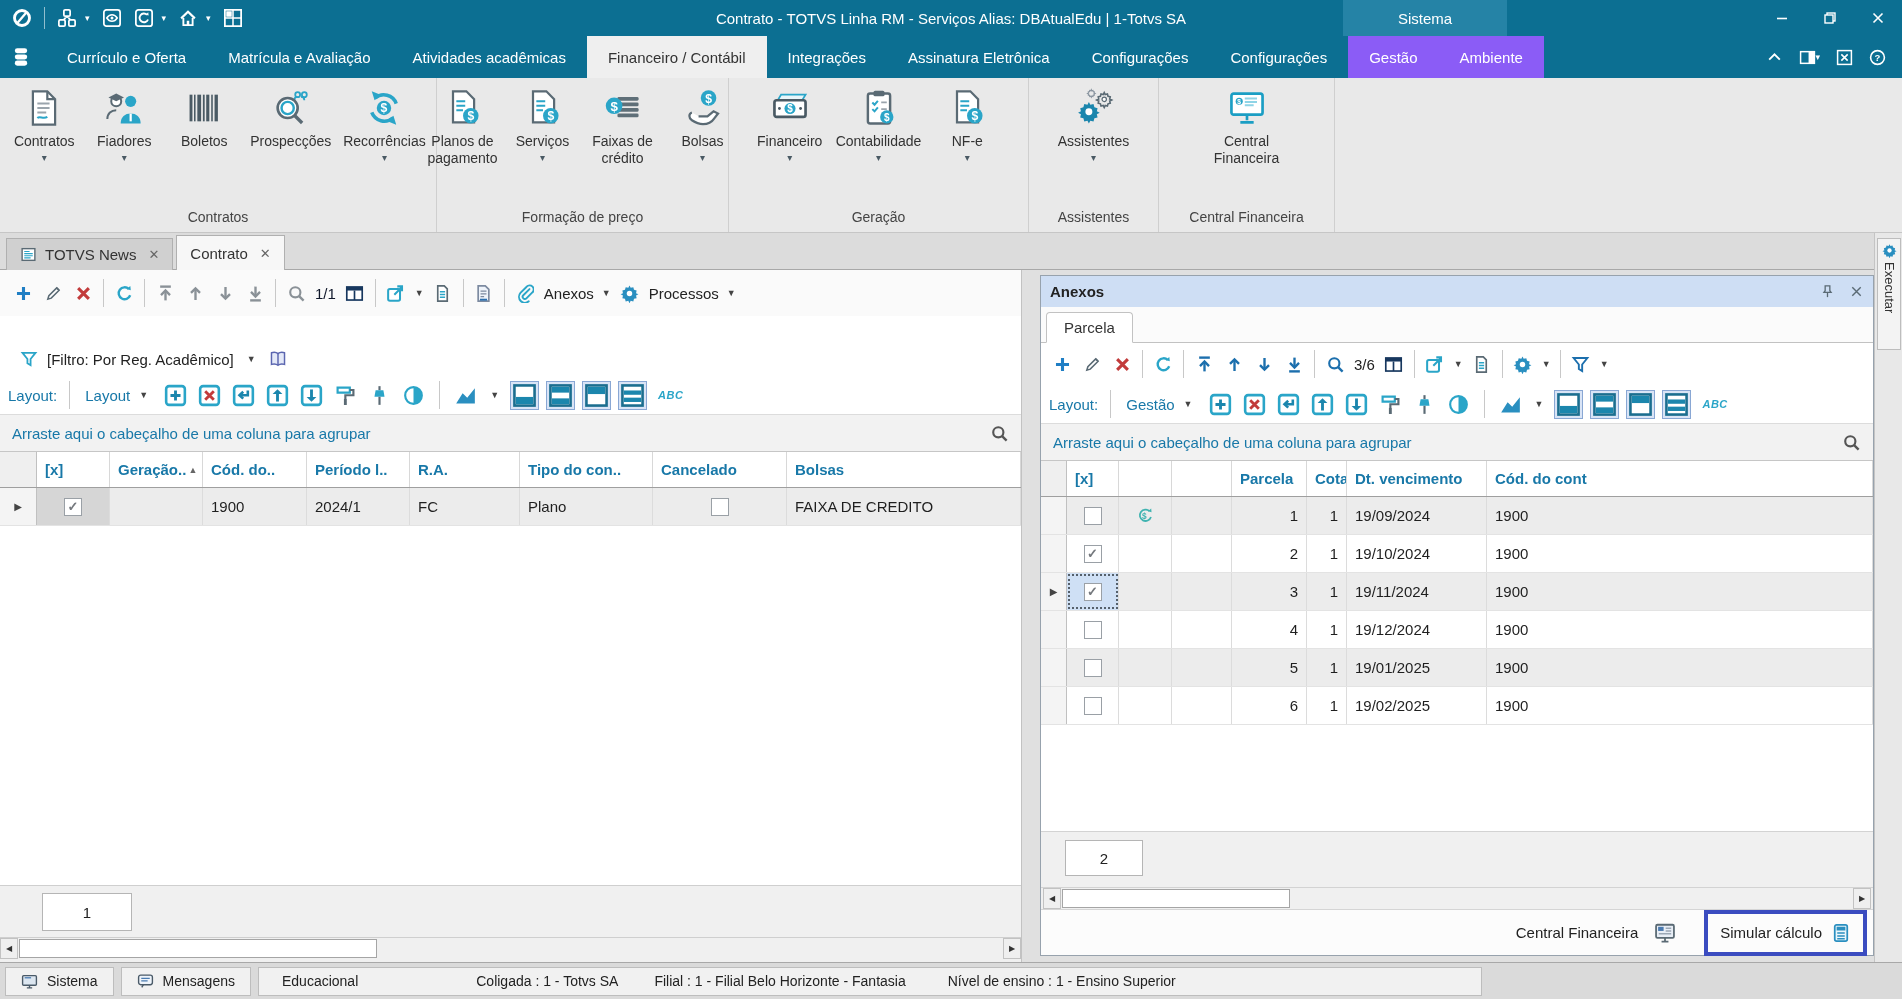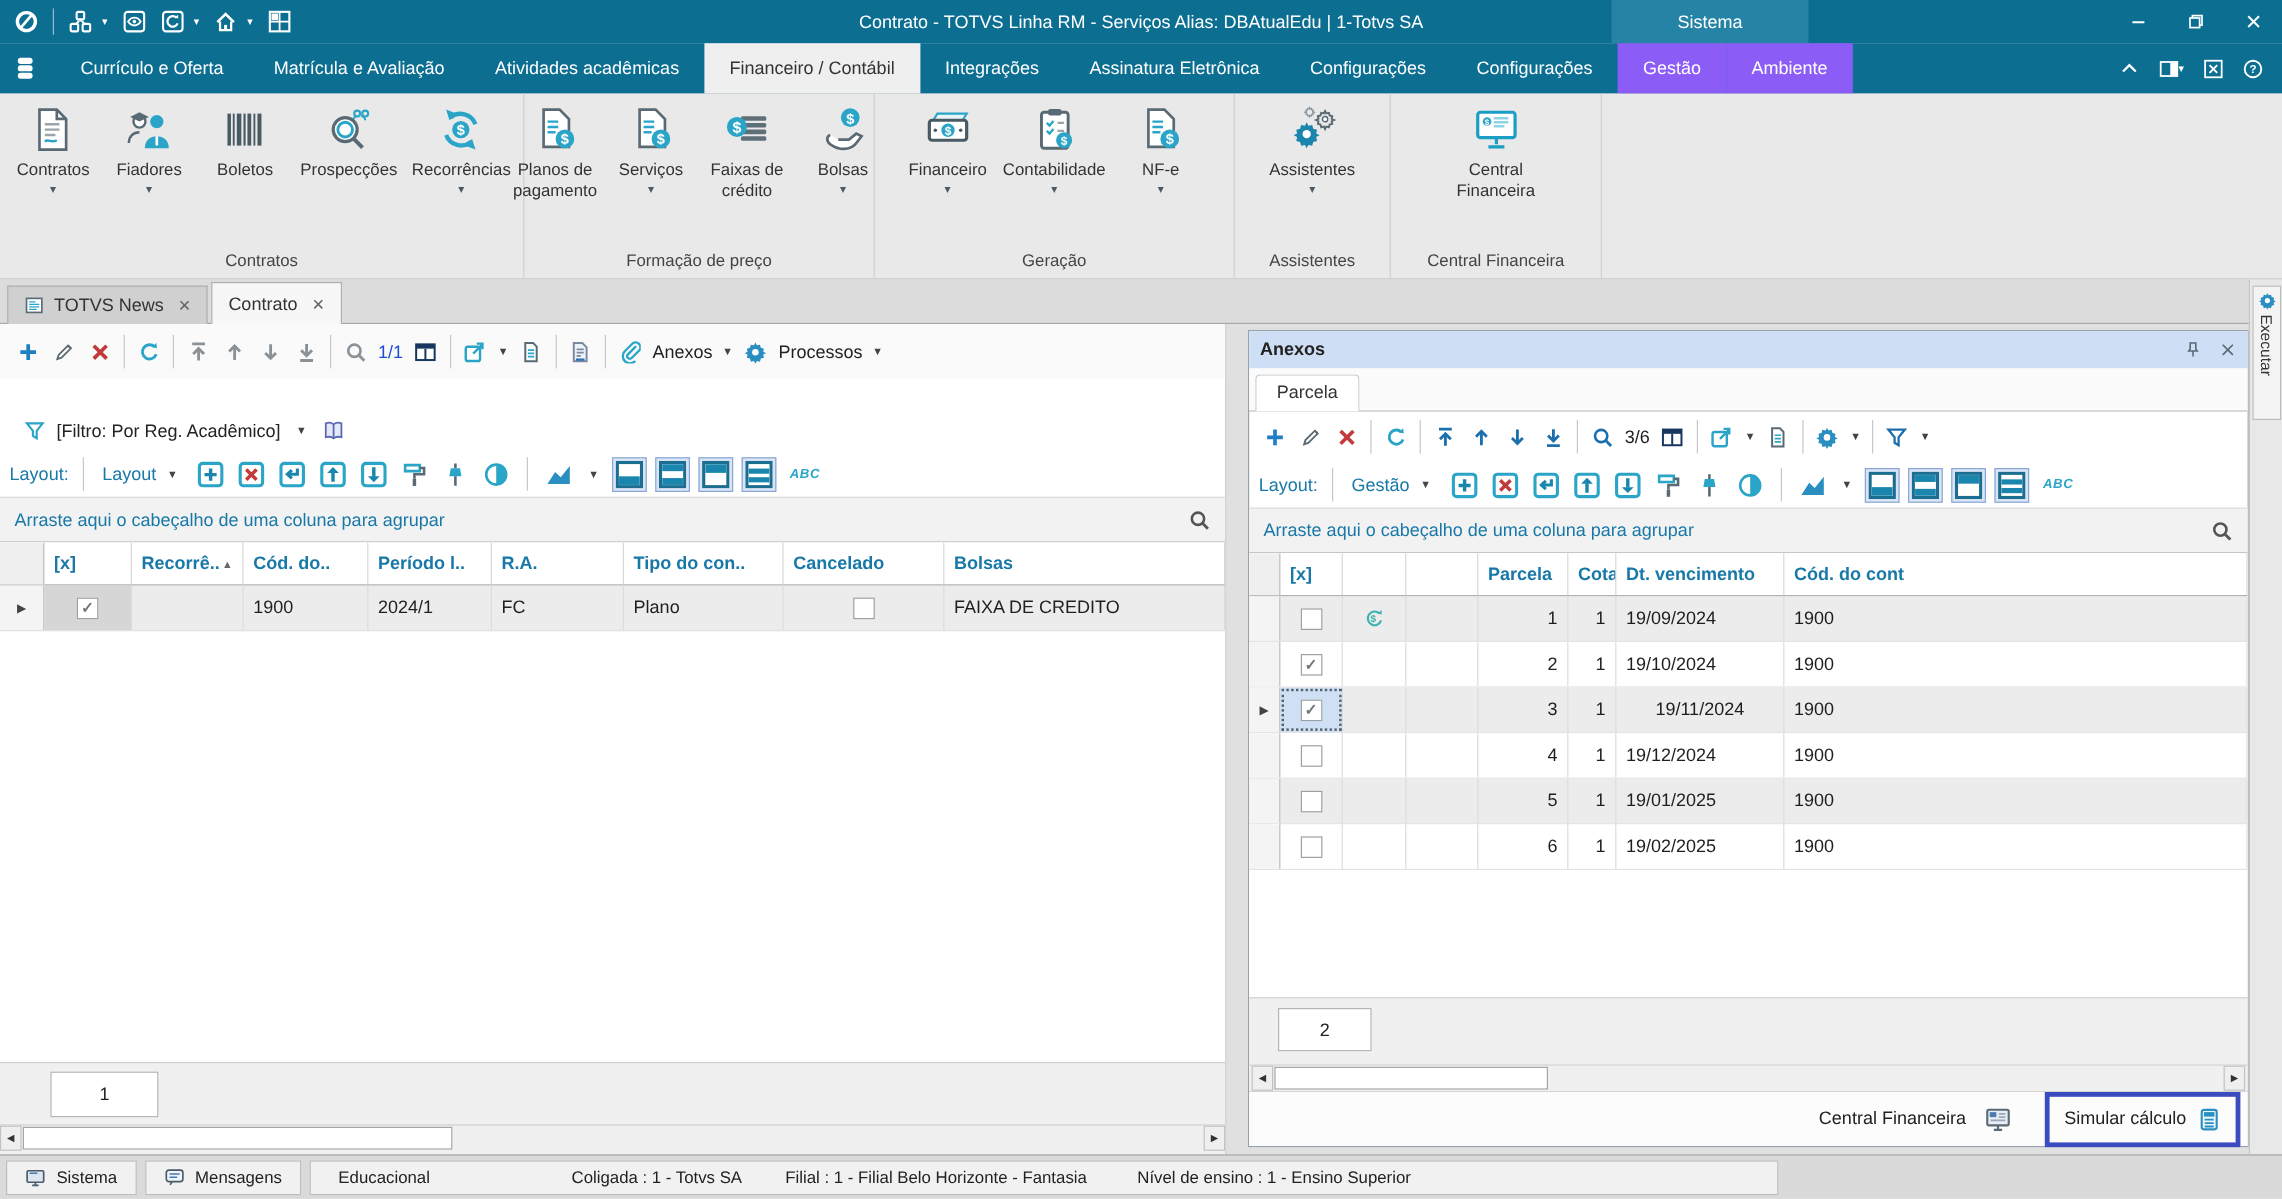--- a/index.html
+++ b/index.html
@@ -48,21 +48,21 @@
   .dtab.active { background:#f7f7f7; height:35px; }
   .dtab .x { color:#666; font-size:13px; margin-left:4px; }
 
   
   .main-pane { position:absolute; left:0; top:37px; bottom:0; width:1022px; background:#fff; border-right:1px solid #c2c2c2; display:flex; flex-direction:column; }
   .toolbar { height:46px; display:flex; align-items:center; padding:0 8px; background:#fafafa; }
   .tbx { display:flex; align-items:center; justify-content:center; min-width:30px; height:30px; }
   .tbx svg { width:19px; height:19px; }
   .tb-sep { width:1px; height:28px; background:#c8c8c8; margin:0 5px; align-self:center; }
   .tb-text { font-size:15px; padding:0 4px; color:#222; }
-  .tone-muted { color:#1d4ed8; }
+  .tone-muted { color:#0f172a; }
   .tone-gray { color:#8a9197; }
   .tone-blue { color:#1c6fad; }
   .caret { font-size:9px; color:#444; padding:0 4px; }
   .spacer26 { height:26px; }
 
   .filter-row { height:34px; display:flex; align-items:center; gap:9px; padding-left:20px; font-size:15px; color:#222; }
   .filter-row .icn svg { width:18px; height:18px; }
   .layout-row { height:38px; display:flex; align-items:center; gap:7px; padding-left:8px; }
   .layout-label { font-size:15px; color:#1878a8; }
   .layout-dd { font-size:15px; color:#1878a8; display:flex; align-items:center; gap:5px; padding:0 3px; }
@@ -755,21 +755,21 @@
           </svg>
         </span>
     </div>
     <div class="grid" id="main-grid">
         <div class="g-header">
           <div class="g-gutter" style="width: 37px; flex: 0 0 37px;"></div>
           <div class="g-hcell" style="flex: 0 0 73px; width: 73px;">
             <span>[x]</span>
           </div>
           <div class="g-hcell" style="flex: 0 0 93px; width: 93px;">
-            <span>Recorrê..</span>
+            <span>Geração..</span>
             <span style="font-size: 9px; color: rgb(102, 102, 102); margin-left: 2px;">▲</span>
           </div>
           <div class="g-hcell" style="flex: 0 0 104px; width: 104px;">
             <span>Cód. do..</span>
           </div>
           <div class="g-hcell" style="flex: 0 0 103px; width: 103px;">
             <span>Período l..</span>
           </div>
           <div class="g-hcell" style="flex: 0 0 110px; width: 110px;">
             <span>R.A.</span>
@@ -1133,21 +1133,21 @@
           </div>
           <div class="g-cell" style="flex: 0 0 60px; width: 60px;">
             <span></span>
           </div>
           <div class="g-cell r" style="flex: 0 0 75px; width: 75px;">
             <span>3</span>
           </div>
           <div class="g-cell r" style="flex: 0 0 40px; width: 40px;">
             <span>1</span>
           </div>
-          <div class="g-cell" style="flex: 0 0 140px; width: 140px; justify-content: center;">
+          <div class="g-cell" style="flex: 0 0 140px; width: 140px;">
             <span>19/11/2024</span>
           </div>
           <div class="g-cell" style="flex: 1 1 0%;">
             <span>1900</span>
           </div>
         </div>
         <div class="g-row">
           <div class="g-gutter" style="width: 26px; flex: 0 0 26px; background: rgb(244, 244, 244);"></div>
           <div class="g-cell c" style="flex: 0 0 52px; width: 52px;">
             <span class="cb"></span>

